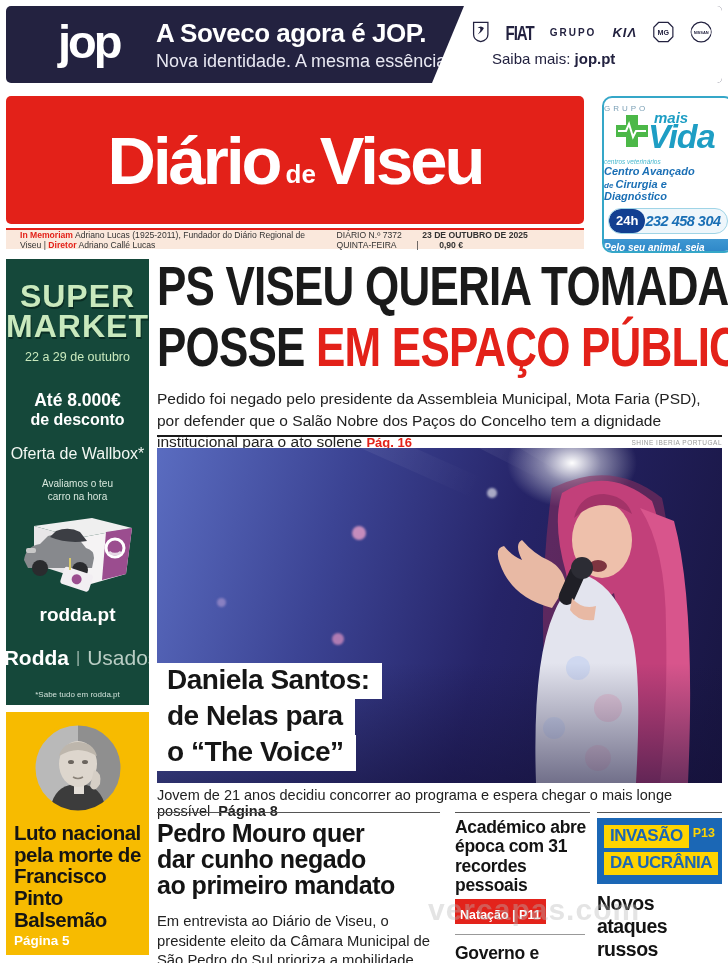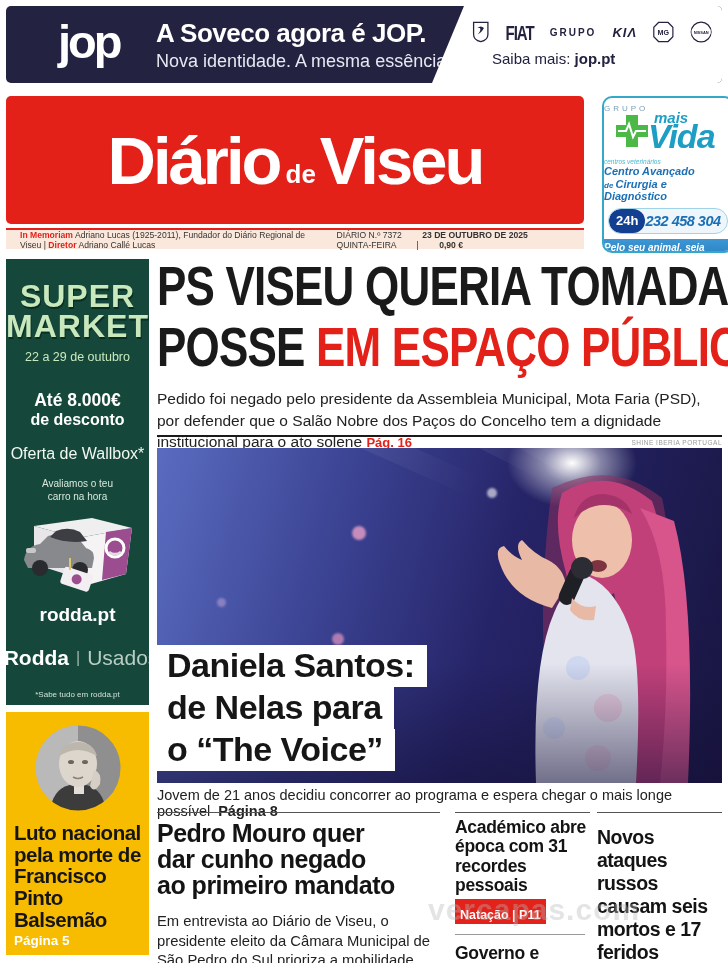--- a/index.html
+++ b/index.html
@@ -94,21 +94,21 @@
         transform-origin:top right;}
   #beam1{width:600px;height:60px;right:150px;top:-20px;transform:rotate(27deg);}
   #beam2{width:640px;height:34px;right:120px;top:10px;transform:rotate(31deg);opacity:0.7;}
   #beam3{width:500px;height:22px;right:240px;top:30px;transform:rotate(24deg);opacity:0.5;}
   #spot{position:absolute;left:350px;top:-30px;width:130px;height:90px;border-radius:50%;
         background:radial-gradient(closest-side,#ffffff 0%,rgba(255,255,255,0.45) 45%,rgba(255,255,255,0) 100%);}
   .bokeh{position:absolute;border-radius:50%;filter:blur(1px);}
   #stage-fade{position:absolute;left:0;bottom:0;width:100%;height:120px;
               background:linear-gradient(180deg,rgba(20,16,56,0),rgba(20,16,56,0.55));}
   #caption{position:absolute;left:0px;bottom:12px;}
-  .cap-line{display:table;background:#fff;color:#161616;font-weight:bold;font-size:34px;letter-spacing:-0.5px;
+  .cap-line{display:table;background:#fff;color:#161616;font-weight:bold;font-size:28px;letter-spacing:-0.5px;
             padding:3px 12px 5px 10px;line-height:1.0;}
   #strap{left:157px;top:787px;width:565px;font-size:14.5px;color:#222;}
   #strap b{margin-left:8px;}
 
   
   .botrule{border-top:1.5px solid #555;}
   #rule-a{left:157px;top:812px;width:283px;}
   #rule-b{left:455px;top:812px;width:135px;}
   #rule-c{left:597px;top:812px;width:125px;}
 
@@ -340,18 +340,23 @@
 
   <div class="abs" id="mid-col">
     <div class="mid-hl">Académico abre época com 31 recordes pessoais</div>
     <span class="tag">Natação | P11</span>
     <div id="mid-div"></div>
     <div class="mid-hl">Governo e autarcas vão decidir traçado definitivo do IP3</div>
     
   </div>
 
   <div class="abs" id="ukr">
+    <div id="ukr-box">
+      <div class="ukr-strip">INVASÃO</div>
+      <div class="ukr-strip">DA UCRÂNIA</div>
+      <span id="ukr-page">P13</span>
+    </div>
     <div id="ukr-head">Novos ataques russos causam seis mortos e 17 feridos</div>
   </div>
 
   <div class="abs" id="watermark">vercapas.com</div>
 
 </div>
 
 </body></html>

